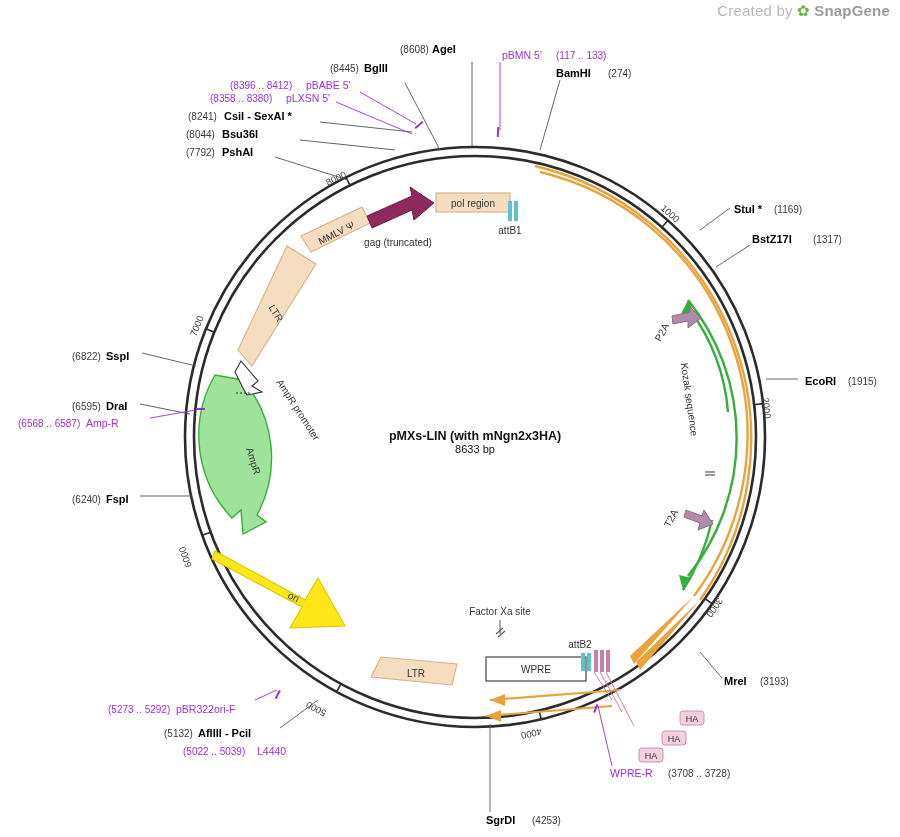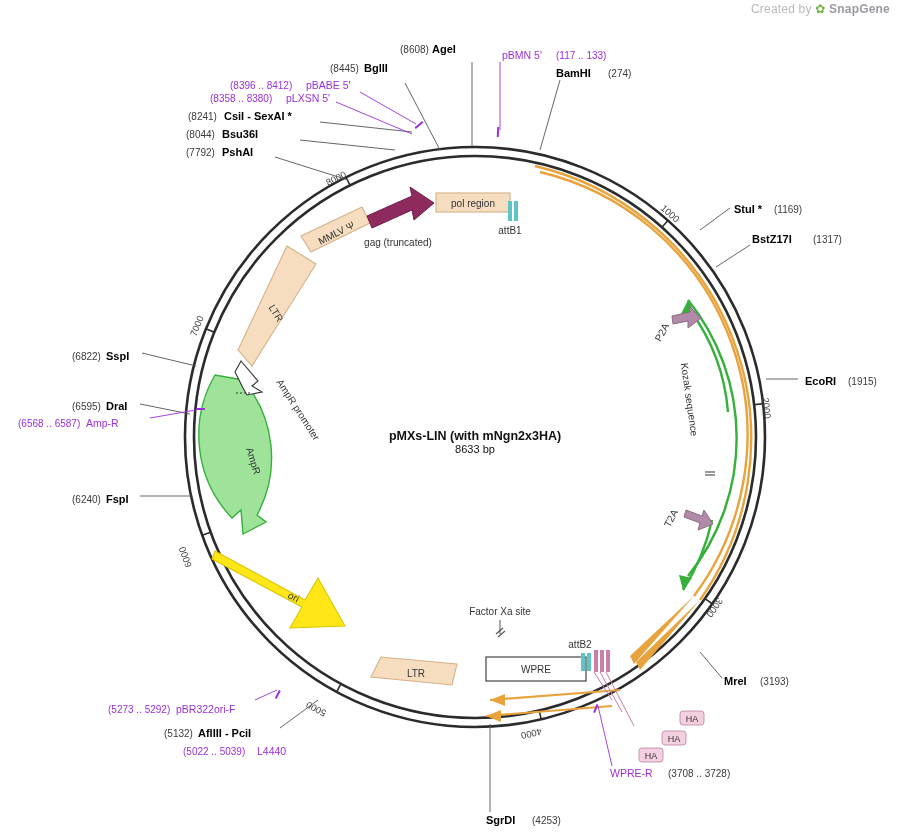--- a/index.html
+++ b/index.html
@@ -23,21 +23,21 @@
   svg.plasmid {
     position: absolute;
     left: 0; top: 0;
     width: 900px;
     height: 837px;
   }
   .watermark {
     position: absolute;
     right: 10px;
     top: 2px;
-    font-size: 12px;
+    font-size: 15px;
     color: #b9b9bd;
     letter-spacing: .2px;
     user-select: none;
   }
   .watermark .sg {
     color: #9a9aa2;
     font-weight: bold;
   }
   .watermark .leaf { color: #6cb33f; }
 

